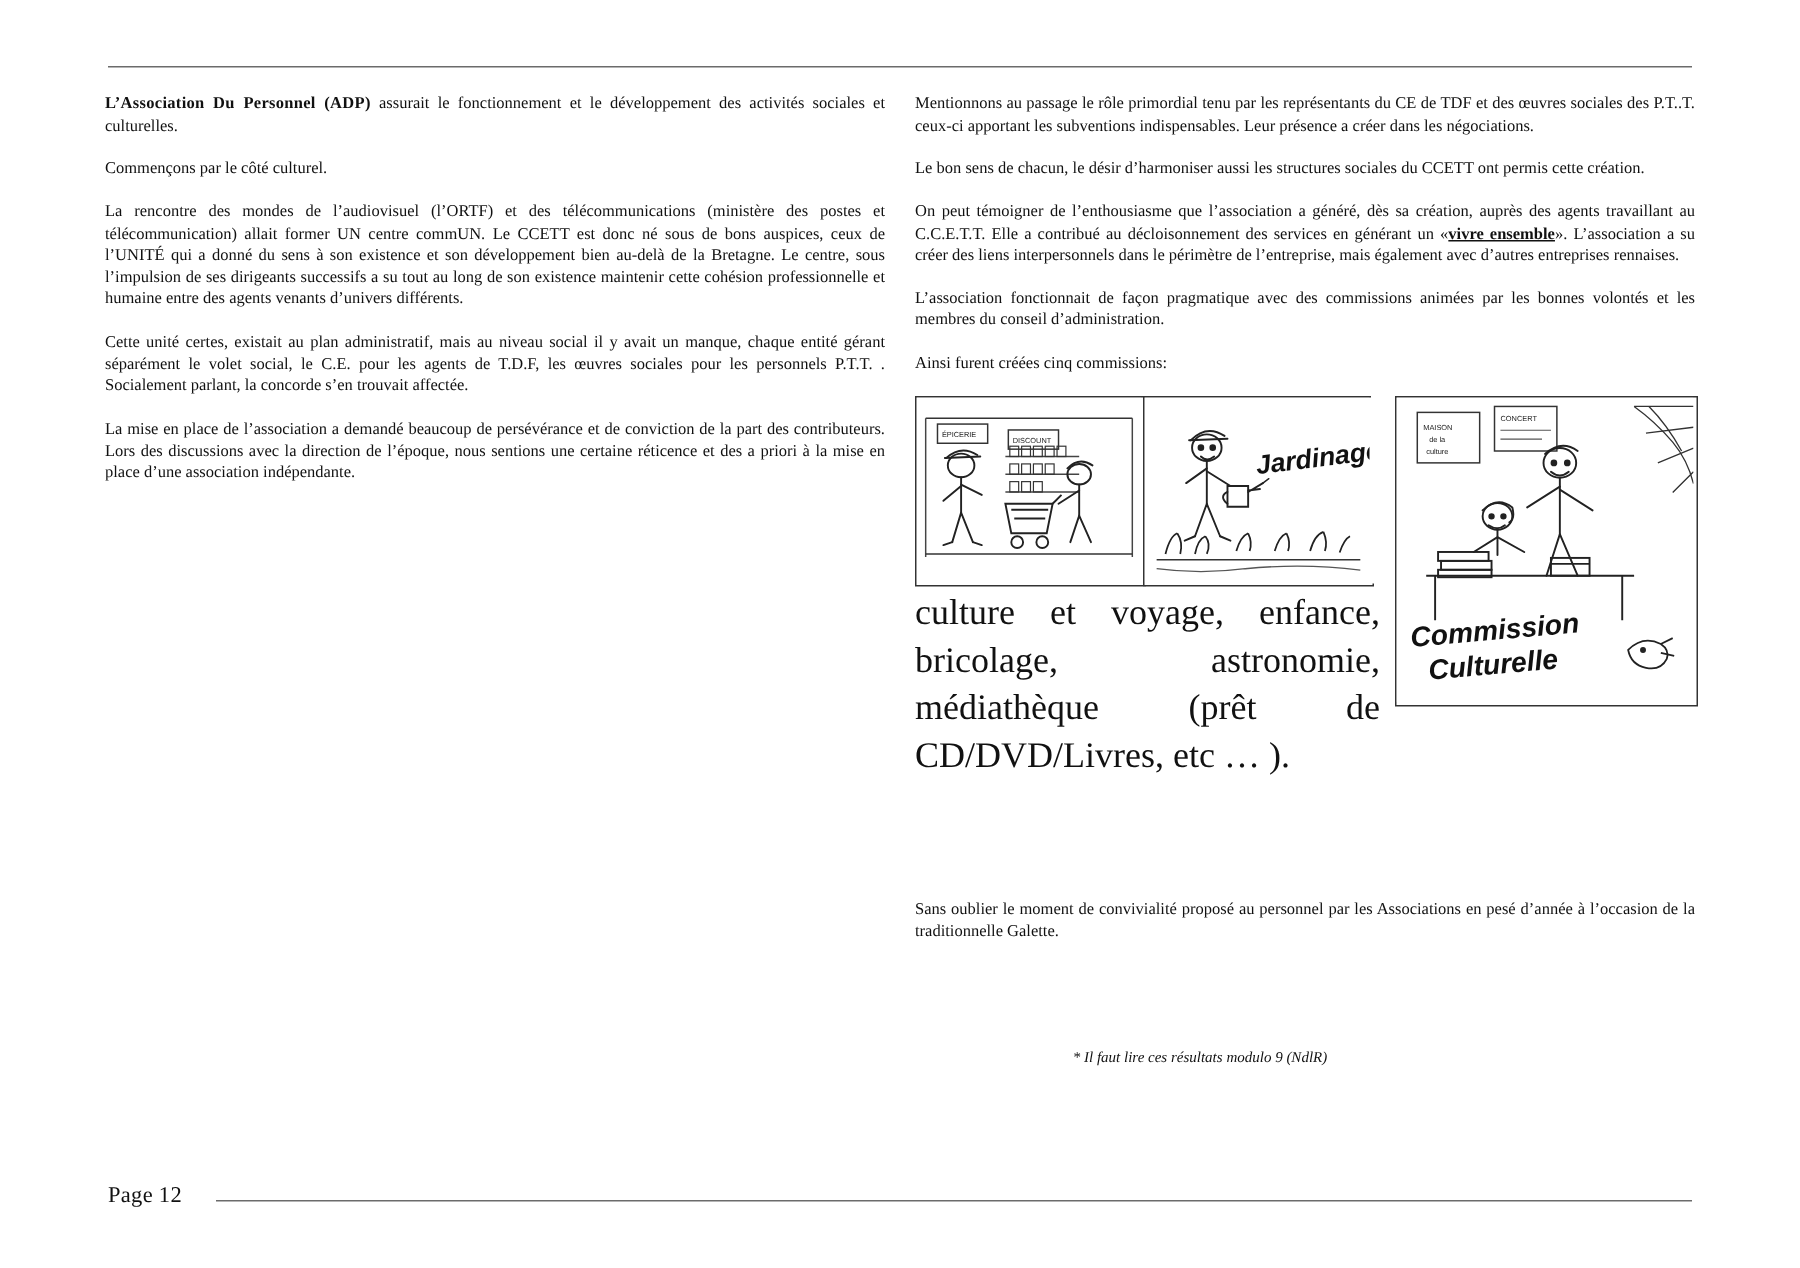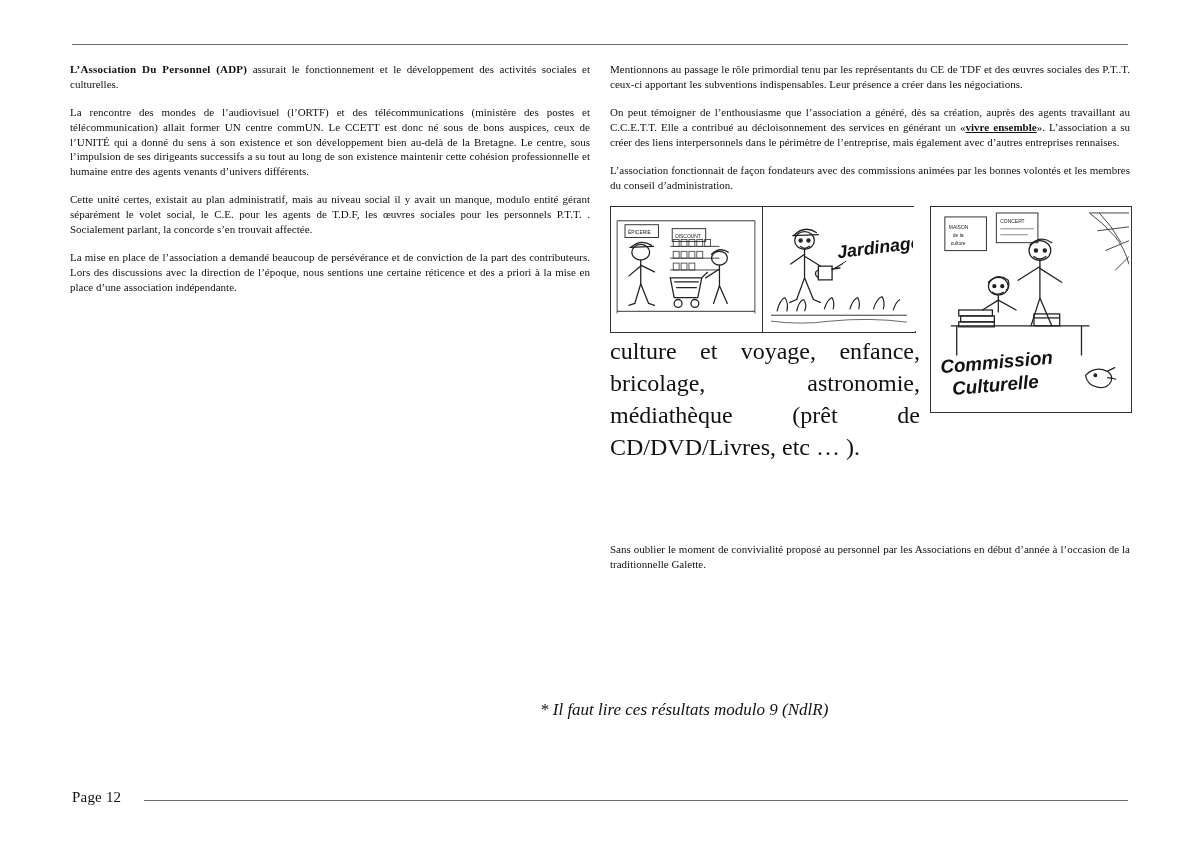--- a/index.html
+++ b/index.html
@@ -72,23 +72,23 @@
     font-weight: bold;
     letter-spacing: .2px;
   }
   .bold { font-weight: bold; text-decoration: underline; }
 
   .footnote {
     position: absolute;
     left: 540px;
     top: 700px;
     width: 520px;
-    text-align: left;
+    text-align: center;
     font-style: italic;
-    font-size: 17px;
+    font-size: 10px;
     color: #111;
   }
 
   
   .illus {
     position: relative;
     width: 520px;
     height: 0;
   }
   .fig {
@@ -129,41 +129,44 @@
   <div class="rule-top"></div>
 
   <div class="columns">
 
     <div class="col col-left">
 
       <p>
         <span class="lead-title">L’Association Du Personnel (ADP)</span><span> assurait le fonctionnement et le développement des activités sociales et culturelles.</span>
       </p>
 
+      <p>Commençons par le côté culturel.</p>
 
 
       <p>La rencontre des mondes de l’audiovisuel (l’ORTF) et des télécommunications (ministère des postes et télécommunication) allait former UN centre commUN. Le CCETT est donc né sous de bons auspices, ceux de l’UNITÉ qui a donné du sens à son existence et son développement bien au-delà de la Bretagne. Le centre, sous l’impulsion de ses dirigeants successifs a su tout au long de son existence maintenir cette cohésion professionnelle et humaine entre des agents venants d’univers différents.</p>
 
-      <p>Cette unité certes, existait au plan administratif, mais au niveau social il y avait un manque, modulo entité gérant séparément le volet social, le C.E. pour les agents de T.D.F, les œuvres sociales pour les personnels P.T.T. . Socialement parlant, la concorde s’en trouvait affectée.</p>
+      <p>Cette unité certes, existait au plan administratif, mais au niveau social il y avait un manque, chaque entité gérant séparément le volet social, le C.E. pour les agents de T.D.F, les œuvres sociales pour les personnels P.T.T. . Socialement parlant, la concorde s’en trouvait affectée.</p>
 
 
       <p class="last">La mise en place de l’association a demandé beaucoup de persévérance et de conviction de la part des contributeurs. Lors des discussions avec la direction de l’époque, nous sentions une certaine réticence et des a priori à la mise en place d’une association indépendante.</p>
     </div>
 
     <div class="col col-right">
 
       <p>Mentionnons au passage le rôle primordial tenu par les représentants du CE de TDF et des œuvres sociales des P.T..T. ceux-ci apportant les subventions indispensables. Leur présence a créer dans les négociations.</p>
 
+      <p>Le bon sens de chacun, le désir d’harmoniser aussi les structures sociales du CCETT ont permis cette création.</p>
 
       <p>
         <span>On peut témoigner de l’enthousiasme que l’association a généré, dès sa création, auprès des agents travaillant au C.C.E.T.T. Elle a contribué au décloisonnement des services en générant un «</span><span class="bold">vivre ensemble</span><span>». L’association a su créer des liens interpersonnels dans le périmètre de l’entreprise, mais également avec d’autres entreprises rennaises.</span>
       </p>
 
-      <p>L’association fonctionnait de façon fondateurs avec des commissions animées par les bonnes volontés et les membres du conseil d’administration.</p>
-
+      <p>L’association fonctionnait de façon pragmatique avec des commissions animées par les bonnes volontés et les membres du conseil d’administration.</p>
+
+      <p>Ainsi furent créées cinq commissions:</p>
 
       <div class="illus">
 
         <div class="fig fig-a fig-border">
           <svg viewBox="0 0 152 125" width="150" height="123">
             <rect x="0" y="0" width="152" height="125" fill="#fff"></rect>
 
             <path d="M6 14 L146 14" stroke="#333" stroke-width="1" fill="none"></path>
             <path d="M6 14 L6 108 M146 14 L146 108" stroke="#444" stroke-width="1" fill="none"></path>
 
@@ -318,21 +321,21 @@
               <circle cx="166" cy="170" r="1.4" fill="#222"></circle>
             </g>
           </svg>
         </div>
       </div>
 
       <div style="height:130px;"></div>
       <p class="wrap-text" style="width:310px; margin-bottom:18px;">culture et voyage, enfance, bricolage, astronomie, médiathèque (prêt de CD/DVD/Livres, etc … ).</p>
       <div style="height:60px;"></div>
 
-      <p class="last">Sans oublier le moment de convivialité proposé au personnel par les Associations en début d’année à l’occasion de la traditionnelle Galette.</p>
+      <p class="last">Sans oublier le moment de convivialité proposé au personnel par les Associations en pesé d’année à l’occasion de la traditionnelle Galette.</p>
     </div>
   </div>
 
   <div class="footnote">* Il faut lire ces résultats modulo 9 (NdlR)</div>
 
   <div class="page-number">Page 12</div>
   <div class="rule-bottom"></div>
 </div>
 
 </body></html>

